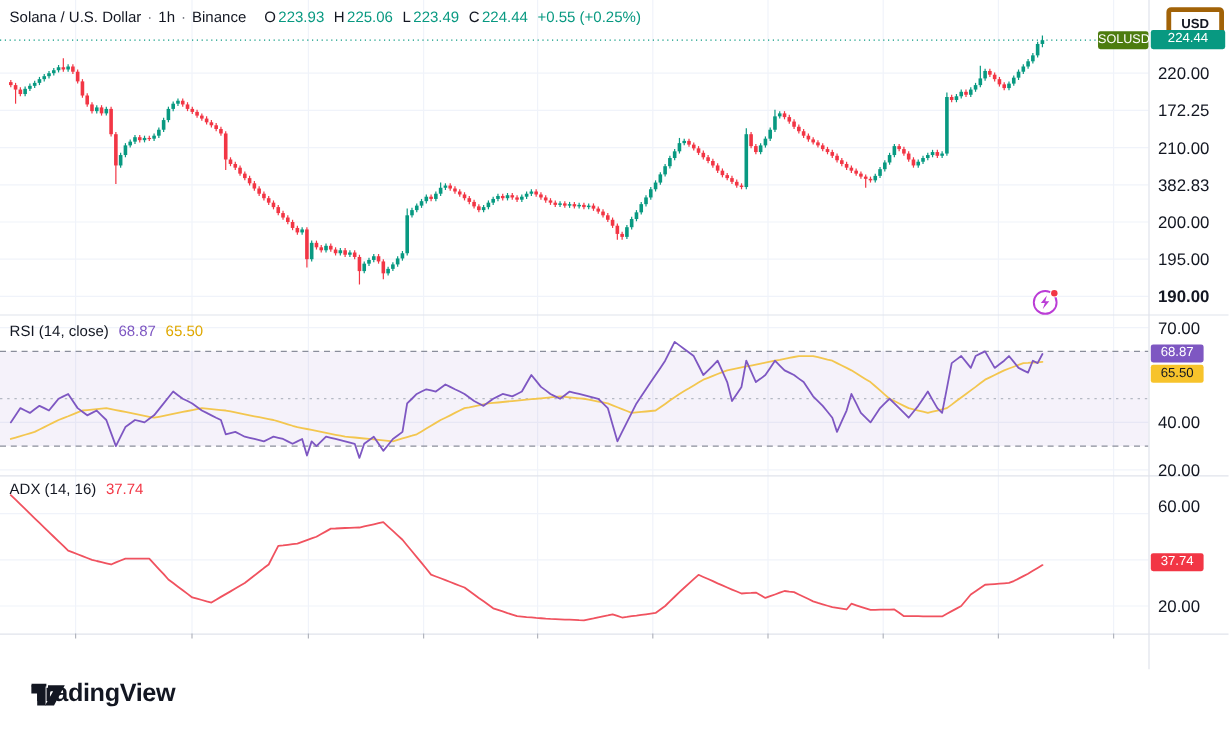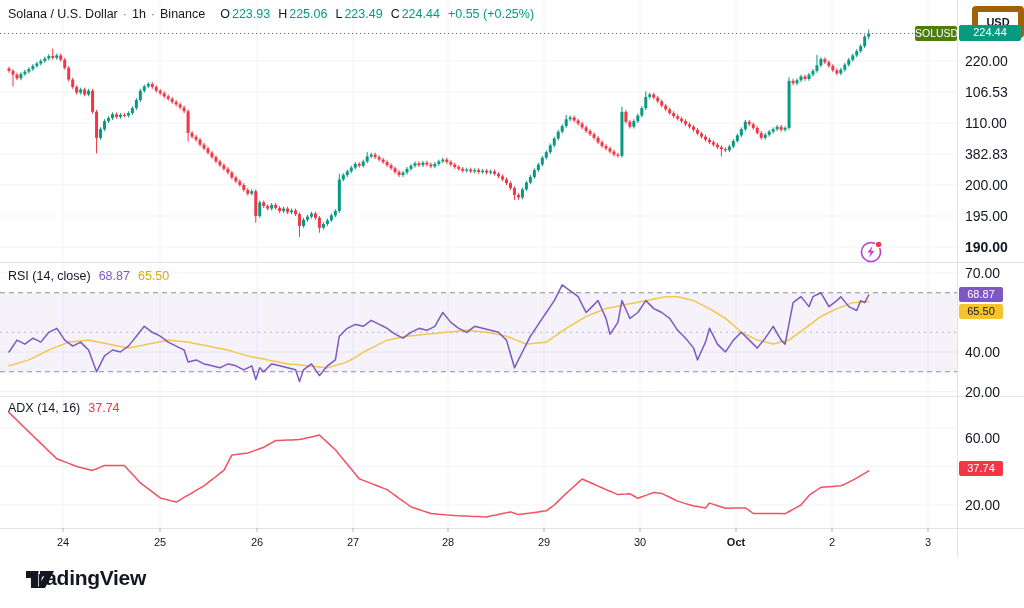--- a/index.html
+++ b/index.html
@@ -10,21 +10,21 @@
   .hdr{left:8px;top:7px;display:flex;gap:5px;align-items:center;}
   .hdr .sep{color:#6a6d78;}
   .grn{color:#089981;}
   .ohlc{display:flex;gap:2px;margin-left:4px;}
   .ohlc .k{color:#131722;margin-left:6px;}
   .pane-label{display:flex;gap:8px;align-items:center;}
   .axis-col{position:absolute;left:958px;top:0;width:66px;height:558px;z-index:4;}
   .tick{position:absolute;left:7px;font-size:14px;color:#131722;line-height:12px;}
   .badge{position:absolute;font-size:11px;line-height:15px;border-radius:2px;
          text-align:center;z-index:6;}
-  .usd-pill{position:absolute;left:14px;top:6px;width:40px;height:20px;border:6px solid #a16207;
+  .usd-pill{position:absolute;left:14px;top:6px;width:40px;height:20px;border:4px solid #a16207;
             border-radius:4px;font-size:11px;font-weight:600;line-height:20px;text-align:center;color:#131722;}
   .time-axis{position:absolute;left:0;top:528px;width:1024px;height:30px;z-index:3;}
   .tlabel{position:absolute;top:8px;transform:translateX(-50%);font-size:11px;color:#131722;}
   .tlabel.bold{font-weight:700;}
   .footer{position:absolute;left:26px;top:566px;display:flex;align-items:center;gap:9px;z-index:5;}
   .brand{font-size:21px;font-weight:800;letter-spacing:-0.3px;color:#131722;}
 </style>
 </head>
 <body>
 
@@ -548,47 +548,35 @@
     <span style="color:#F23645">37.74</span>
   </div>
 
   <div class="axis-col" id="axis-col">
     <div class="usd-pill">USD</div>
     <div class="badge" style="left:1px;top:25px;width:62px;height:16px;background:#089981;color:#fff;">224.44</div>
     <div class="badge" style="left:1px;top:287px;width:44px;height:15px;background:#7E57C2;color:#fff;">68.87</div>
     <div class="badge" style="left:1px;top:304px;width:44px;height:15px;background:#F7C32B;color:#131722;">65.50</div>
     <div class="badge" style="left:1px;top:461px;width:44px;height:15px;background:#F23645;color:#fff;">37.74</div>
   <span class="tick" style="top: 55px;">220.00</span>
-      <span class="tick" style="top: 86px;">106.53</span>
-      <span class="tick" style="top: 117px;">110.00</span>
+      <span class="tick" style="top: 86px;">172.25</span>
+      <span class="tick" style="top: 117px;">210.00</span>
       <span class="tick" style="top: 148px;">382.83</span>
       <span class="tick" style="top: 179px;">200.00</span>
       <span class="tick" style="top: 210px;">195.00</span>
       <span class="tick" style="top: 241px; font-weight: bold;">190.00</span>
       <span class="tick" style="top: 267px;">70.00</span>
       <span class="tick" style="top: 346px;">40.00</span>
       <span class="tick" style="top: 385.5px;">20.00</span>
-      <span class="tick" style="top: 432px;">60.00</span>
+      <span class="tick" style="top: 416px;">60.00</span>
       <span class="tick" style="top: 499px;">20.00</span>
     </div>
 
   <div class="badge" style="left:915px;top:26px;width:42px;height:15px;background:#4d7c0f;color:#fff;font-size:10.5px;z-index:6;">SOLUSD</div>
 
-  <div class="time-axis" id="time-axis">
-      <span class="tlabel" style="left: 63px;">24</span>
-      <span class="tlabel" style="left: 160px;">25</span>
-      <span class="tlabel" style="left: 257px;">26</span>
-      <span class="tlabel" style="left: 353px;">27</span>
-      <span class="tlabel" style="left: 448px;">28</span>
-      <span class="tlabel" style="left: 544px;">29</span>
-      <span class="tlabel" style="left: 640px;">30</span>
-      <span class="tlabel bold" style="left: 736px;">Oct</span>
-      <span class="tlabel" style="left: 832px;">2</span>
-      <span class="tlabel" style="left: 928px;">3</span>
-    </div>
 
   <div class="footer">
     <svg width="30" height="27" viewBox="0 0 30 27">
       <path d="M0,5 h12 v17 h-7 v-10 H0 z" fill="#131722"></path>
       <path d="M14,5 h14 l-9,17 h-7.5 l6.8,-12 H14 z" fill="#131722"></path>
     </svg>
     <span class="brand">TradingView</span>
   </div>
 </div>
 

